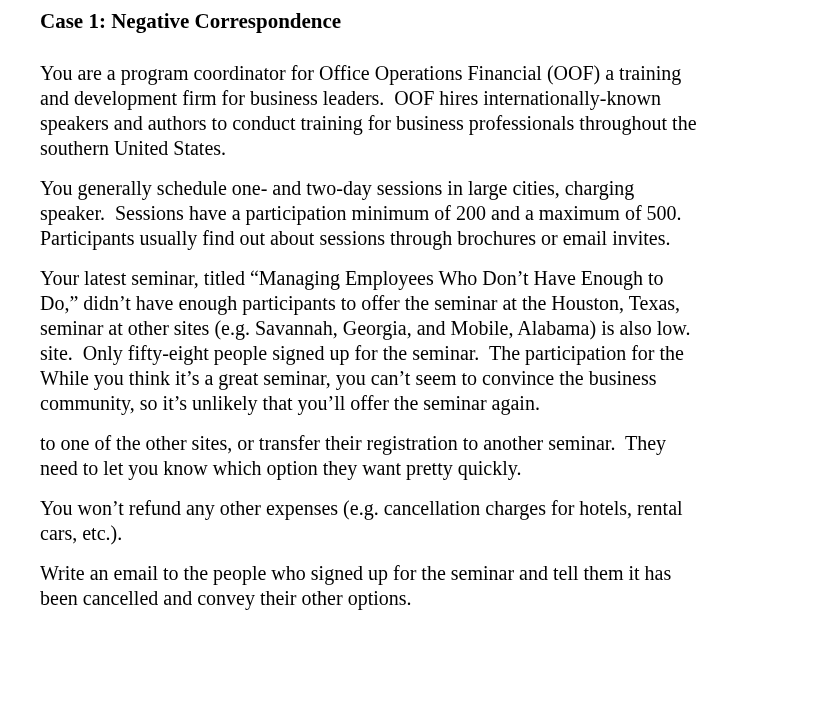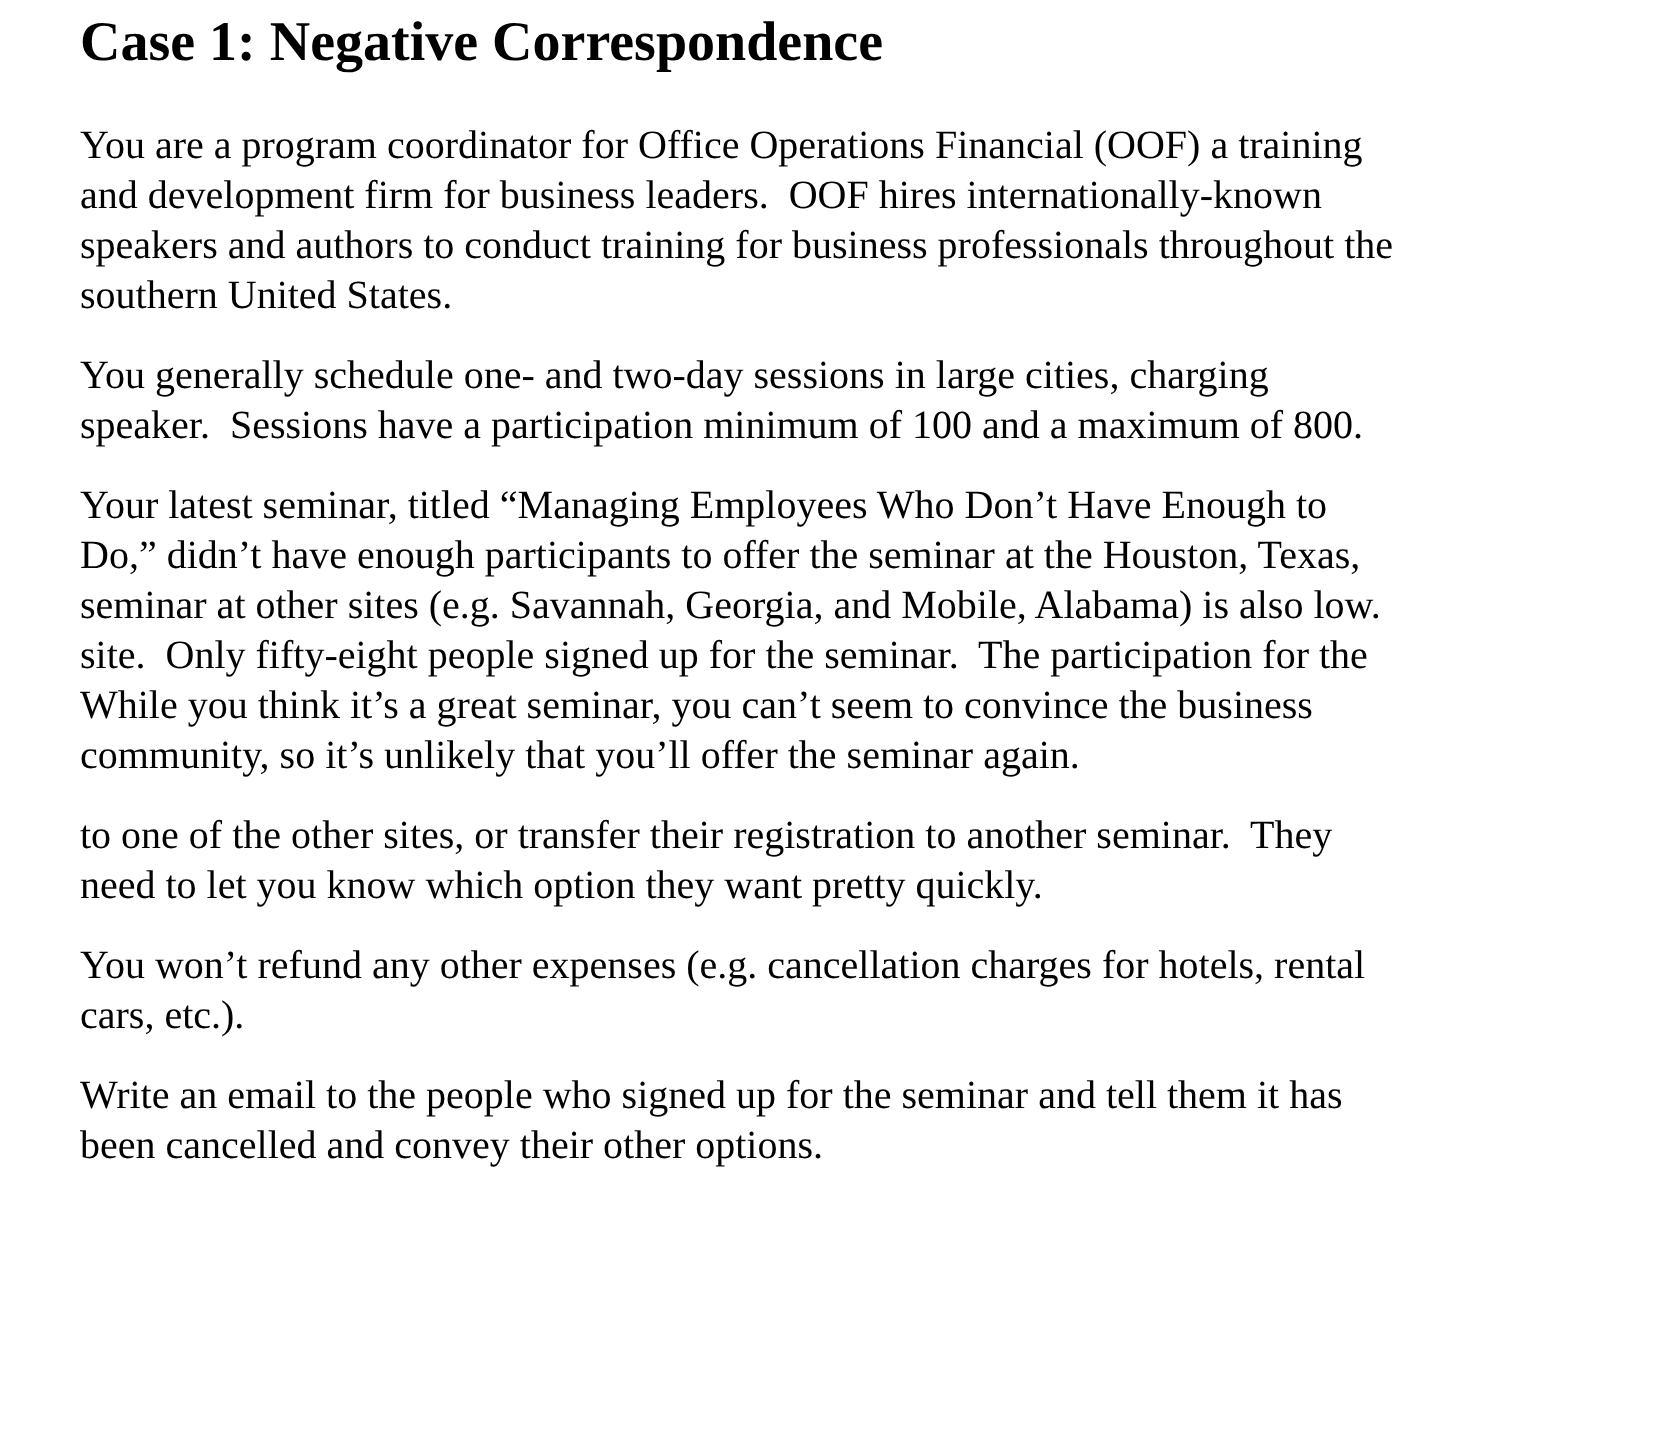--- a/index.html
+++ b/index.html
@@ -16,21 +16,21 @@
     -webkit-font-smoothing: antialiased;
   }
   .page {
     box-sizing: border-box;
     width: 829px;
     height: 716px;
     padding: 9px 38px 0 40px;
     background: #ffffff;
   }
   .doc-title {
-    font-size: 28px;
+    font-size: 21px;
     line-height: 25px;
     font-weight: bold;
     margin: 0 0 27px 0;
     white-space: pre;
     font-family: Liberation Serif, serif;
   }
   .para {
     margin: 4px 0 15px 0;
     font-size: 20px;
   }
@@ -52,21 +52,22 @@
 
   <p class="para">
     <span class="line">You are a program coordinator for Office Operations Financial (OOF) a training</span>
     <span class="line">and development firm for business leaders.  OOF hires internationally-known</span>
     <span class="line">speakers and authors to conduct training for business professionals throughout the</span>
     <span class="line">southern United States.</span>
   </p>
 
   <p class="para">
     <span class="line">You generally schedule one- and two-day sessions in large cities, charging</span>
-    <span class="line">speaker.  Sessions have a participation minimum of 100 and a maximum of 800.</span>
+    <span class="line">speaker.  Sessions have a participation minimum of 200 and a maximum of 500.</span>
+    <span class="line">Participants usually find out about sessions through brochures or email invites.</span>
   </p>
 
   <p class="para">
     <span class="line">Your latest seminar, titled “Managing Employees Who Don’t Have Enough to</span>
     <span class="line">Do,” didn’t have enough participants to offer the seminar at the Houston, Texas,</span>
     <span class="line">seminar at other sites (e.g. Savannah, Georgia, and Mobile, Alabama) is also low.</span>
     <span class="line">site.  Only fifty-eight people signed up for the seminar.  The participation for the</span>
     <span class="line">While you think it’s a great seminar, you can’t seem to convince the business</span>
     <span class="line">community, so it’s unlikely that you’ll offer the seminar again.</span>
   </p>

